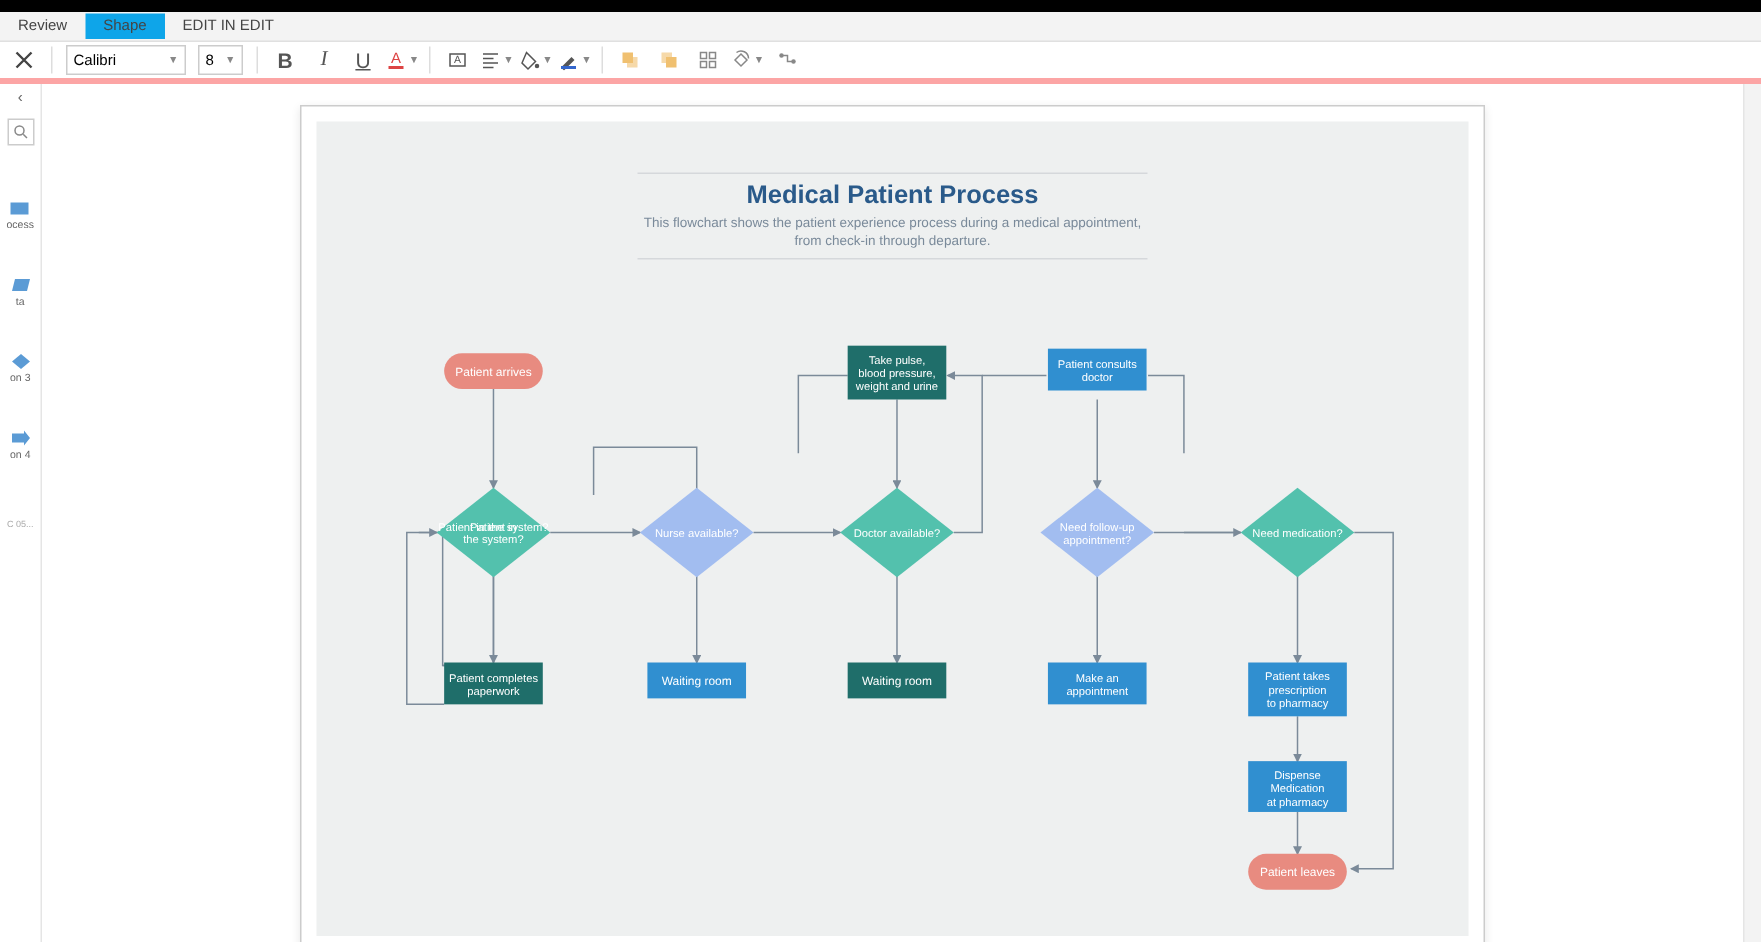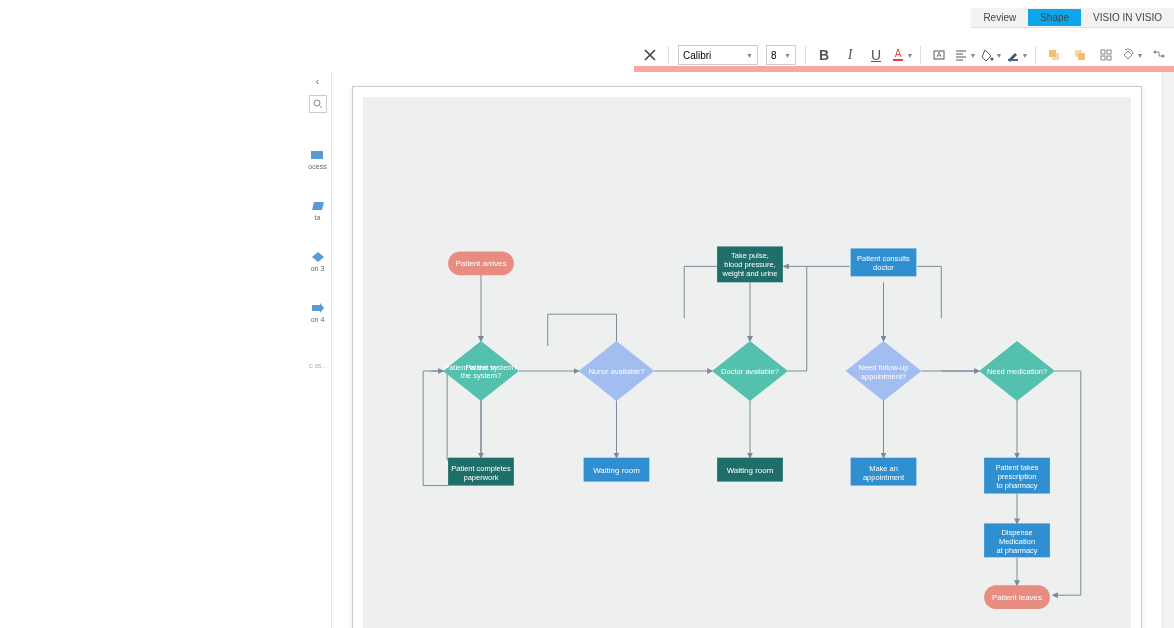--- a/index.html
+++ b/index.html
@@ -1,28 +1,28 @@
 <!DOCTYPE html>
 <html><head>
 <meta charset="utf-8">
 <style>
   * { box-sizing: border-box; margin: 0; padding: 0; }
   body { font-family: 'Segoe UI', Arial, sans-serif; font-size: 12px; background: #fff; overflow: hidden; }
-  .app { width: 1174px; height: 628px; display: flex; flex-direction: column; align-items: flex-end; }
+  .app { width: 1174px; height: 628px; display: flex; flex-direction: column; }
   
   
   .blackbar { height: 8px; background: #000; }
   
   
   .tabrow { height: 20px; background: #f3f3f3; display: flex; align-items: center; border-bottom: 1px solid #e0e0e0; font-size: 10px; }
   .tab { padding: 3px 12px; color: #444; cursor: pointer; }
   .tab.active { background: #0ea5e9; }
   
   
-  .toolbar { height: 28px; background: #fff; border-bottom: 6px solid #fca5a5; display: flex; align-items: center; padding: 0 4px; gap: 2px; margin-top: 16px; }
+  .toolbar { height: 28px; background: #fff; border-bottom: 4px solid #fca5a5; display: flex; align-items: center; padding: 0 4px; gap: 2px; }
   .tool { width: 24px; height: 22px; display: flex; align-items: center; justify-content: center; cursor: pointer; color: #555; font-size: 14px; }
   .tool svg { width: 14px; height: 14px; }
   .fontbox { width: 80px; height: 20px; border: 1px solid #ccc; font-size: 10px; padding: 2px 4px; display: flex; align-items: center; justify-content: space-between; margin: 0 3px; }
   .sizebox { width: 30px; height: 20px; border: 1px solid #ccc; font-size: 10px; padding: 2px 4px; display: flex; align-items: center; justify-content: space-between; margin: 0 3px; }
   .sep { width: 1px; height: 18px; background: #ddd; margin: 0 4px; }
   .caret { font-size: 7px; color: #888; margin-left: 2px; }
   
   
   .mainrow { flex: 1; display: flex; min-height: 0; }
   .leftpanel { width: 28px; background: #fff; border-right: 1px solid #e5e5e5; display: flex; flex-direction: column; align-items: center; padding-top: 4px; gap: 8px; }
@@ -55,21 +55,21 @@
 </style>
 </head>
 <body>
 
 <div class="app">
   <div class="blackbar"></div>
 
   <div class="tabrow">
     <div class="tab">Review</div>
     <div class="tab active">Shape</div>
-    <div class="tab">VISIO IN VISIO</div>
+    <div class="tab">EDIT IN EDIT</div>
   </div>
 
   <div class="toolbar">
     <div class="tool">
       <svg viewBox="0 0 14 14">
           <path d="M2 2 L12 12 M12 2 L2 12" stroke="#444" stroke-width="1.6"></path>
         </svg>
     </div>
     <div class="sep"></div>
     <div class="fontbox">
@@ -200,20 +200,26 @@
       </div>
       <div style="height:24px"></div>
       <div class="shapeitem">
         <span style="font-size:6px;color:#aaa">C 05...</span>
       </div>
     </div>
 
     <div class="canvas-wrap">
       <div class="page">
         <div class="page-inner">
+          <div class="chart-title">
+            <div class="title-rule"></div>
+            <h1>Medical Patient Process</h1>
+            <p>This flowchart shows the patient experience process during a medical appointment, from check-in through departure.</p>
+            <div class="title-rule"></div>
+          </div>
 
           <svg class="flow" viewBox="0 0 770 545">
             <defs>
               <marker id="arr" markerWidth="6" markerHeight="6" refX="5" refY="3" orient="auto">
                 <path d="M0 0 L6 3 L0 6 Z" class="arrowhead"></path>
               </marker>
             </defs>
 
             <path class="conn" d="M118 178 V245" marker-end="url(#arr)"></path>
             <path class="conn" d="M118 302 V364 H84 V275 H68"></path>

